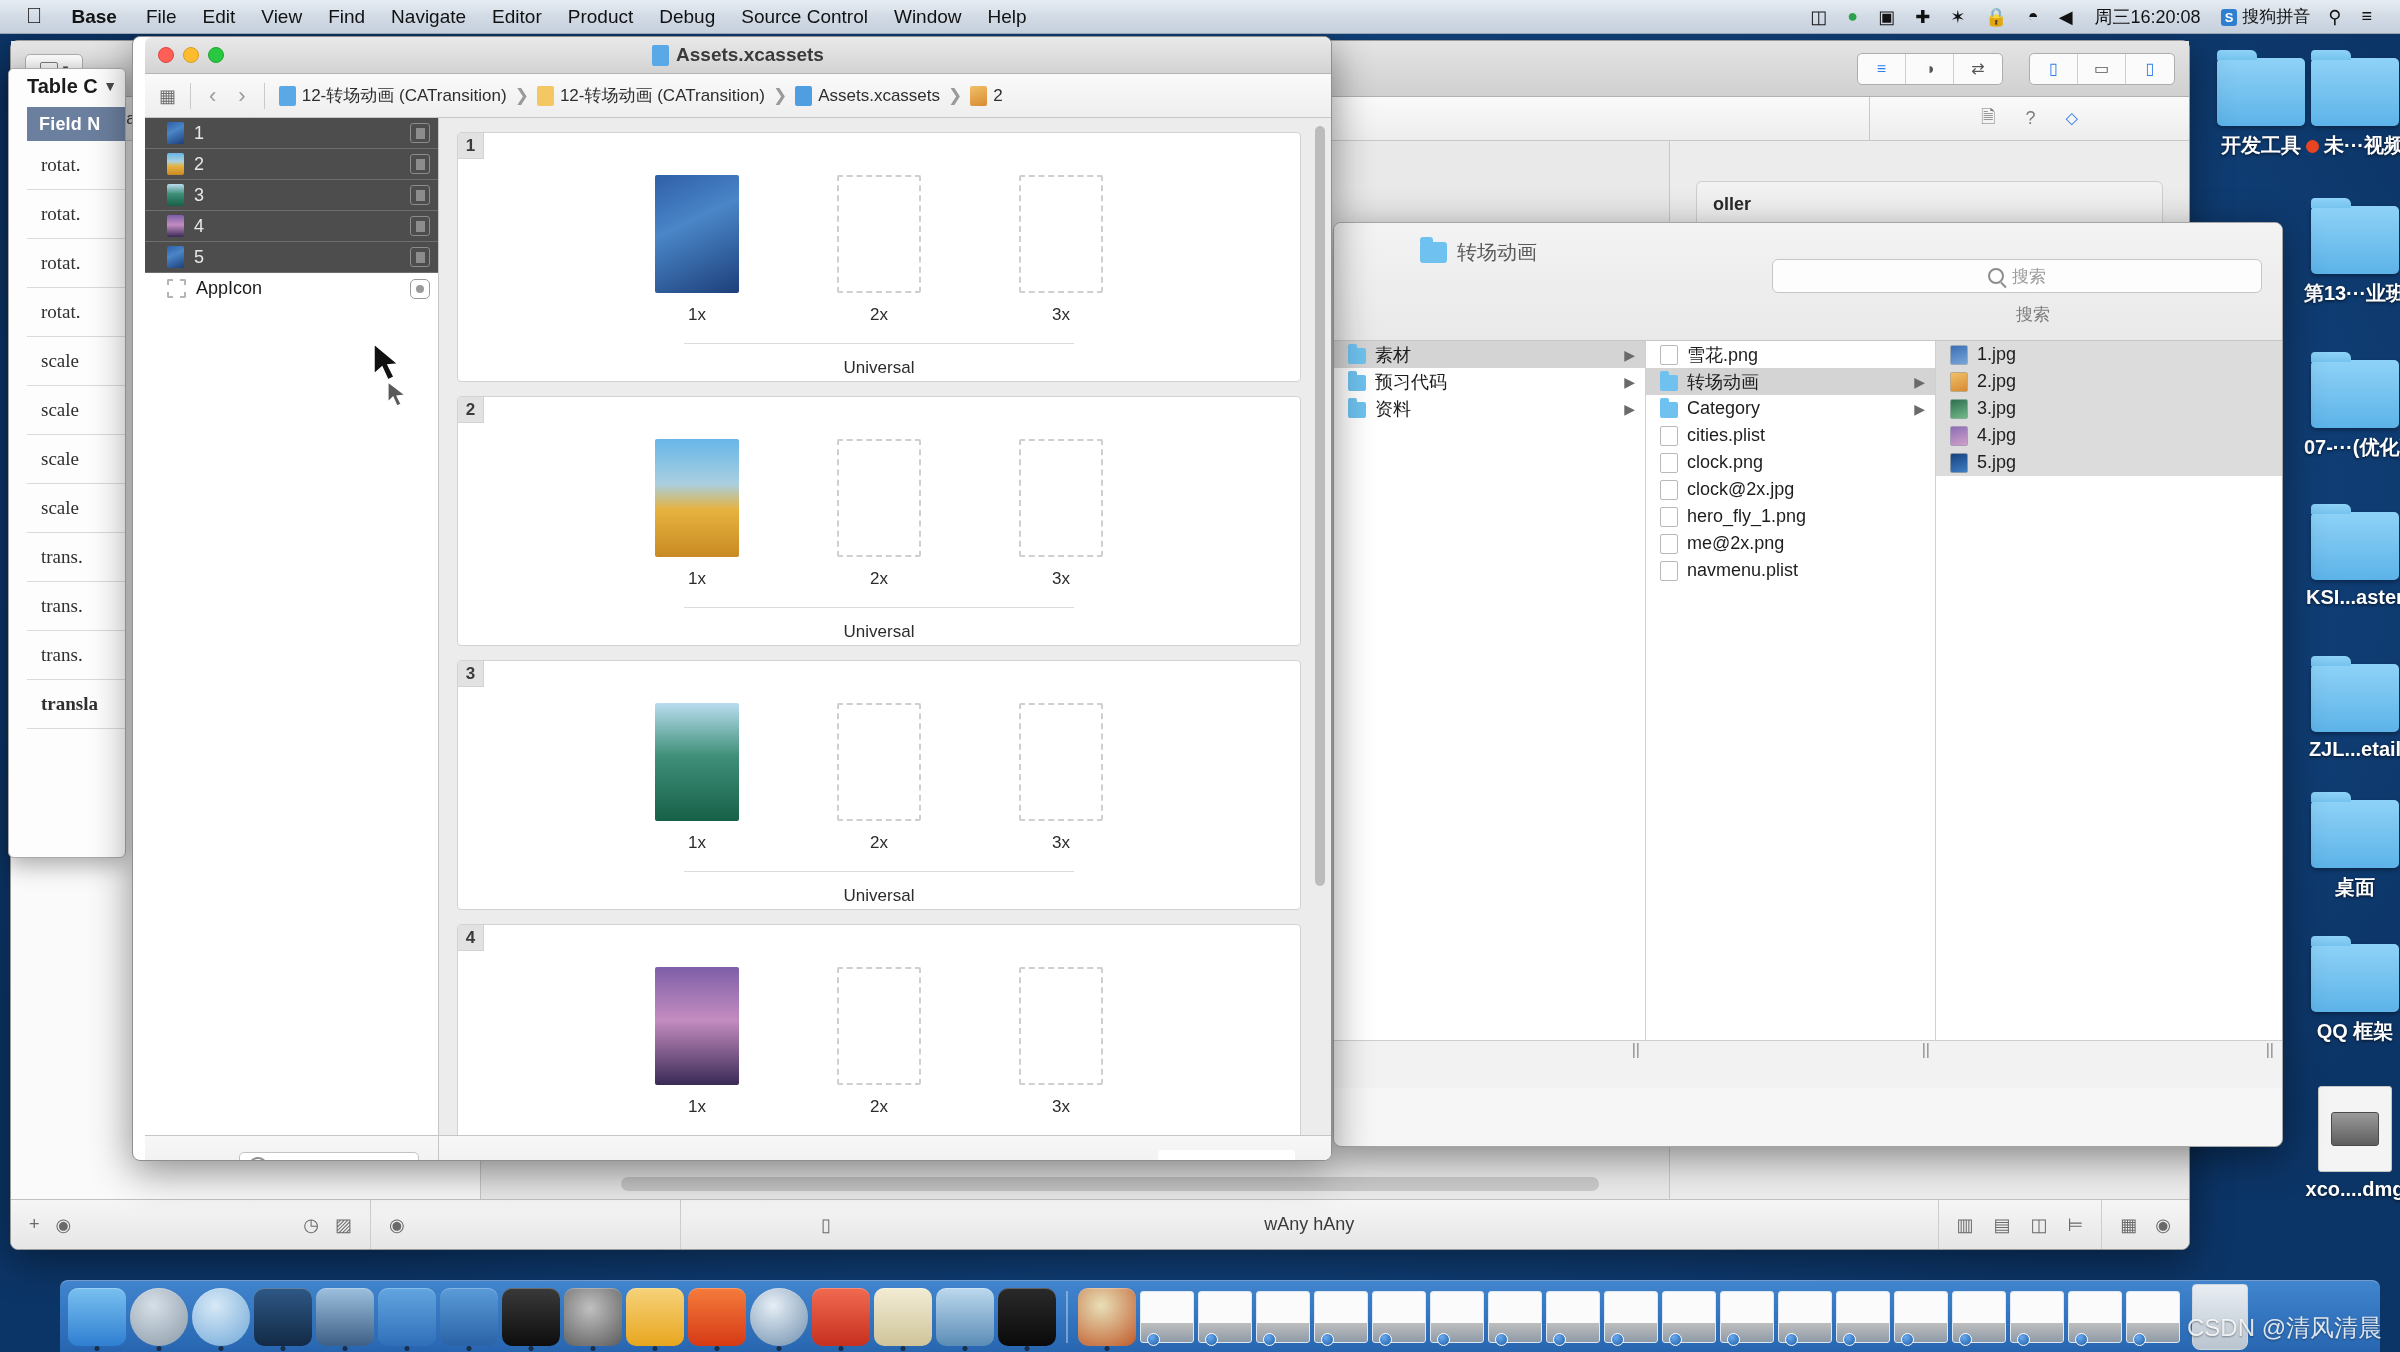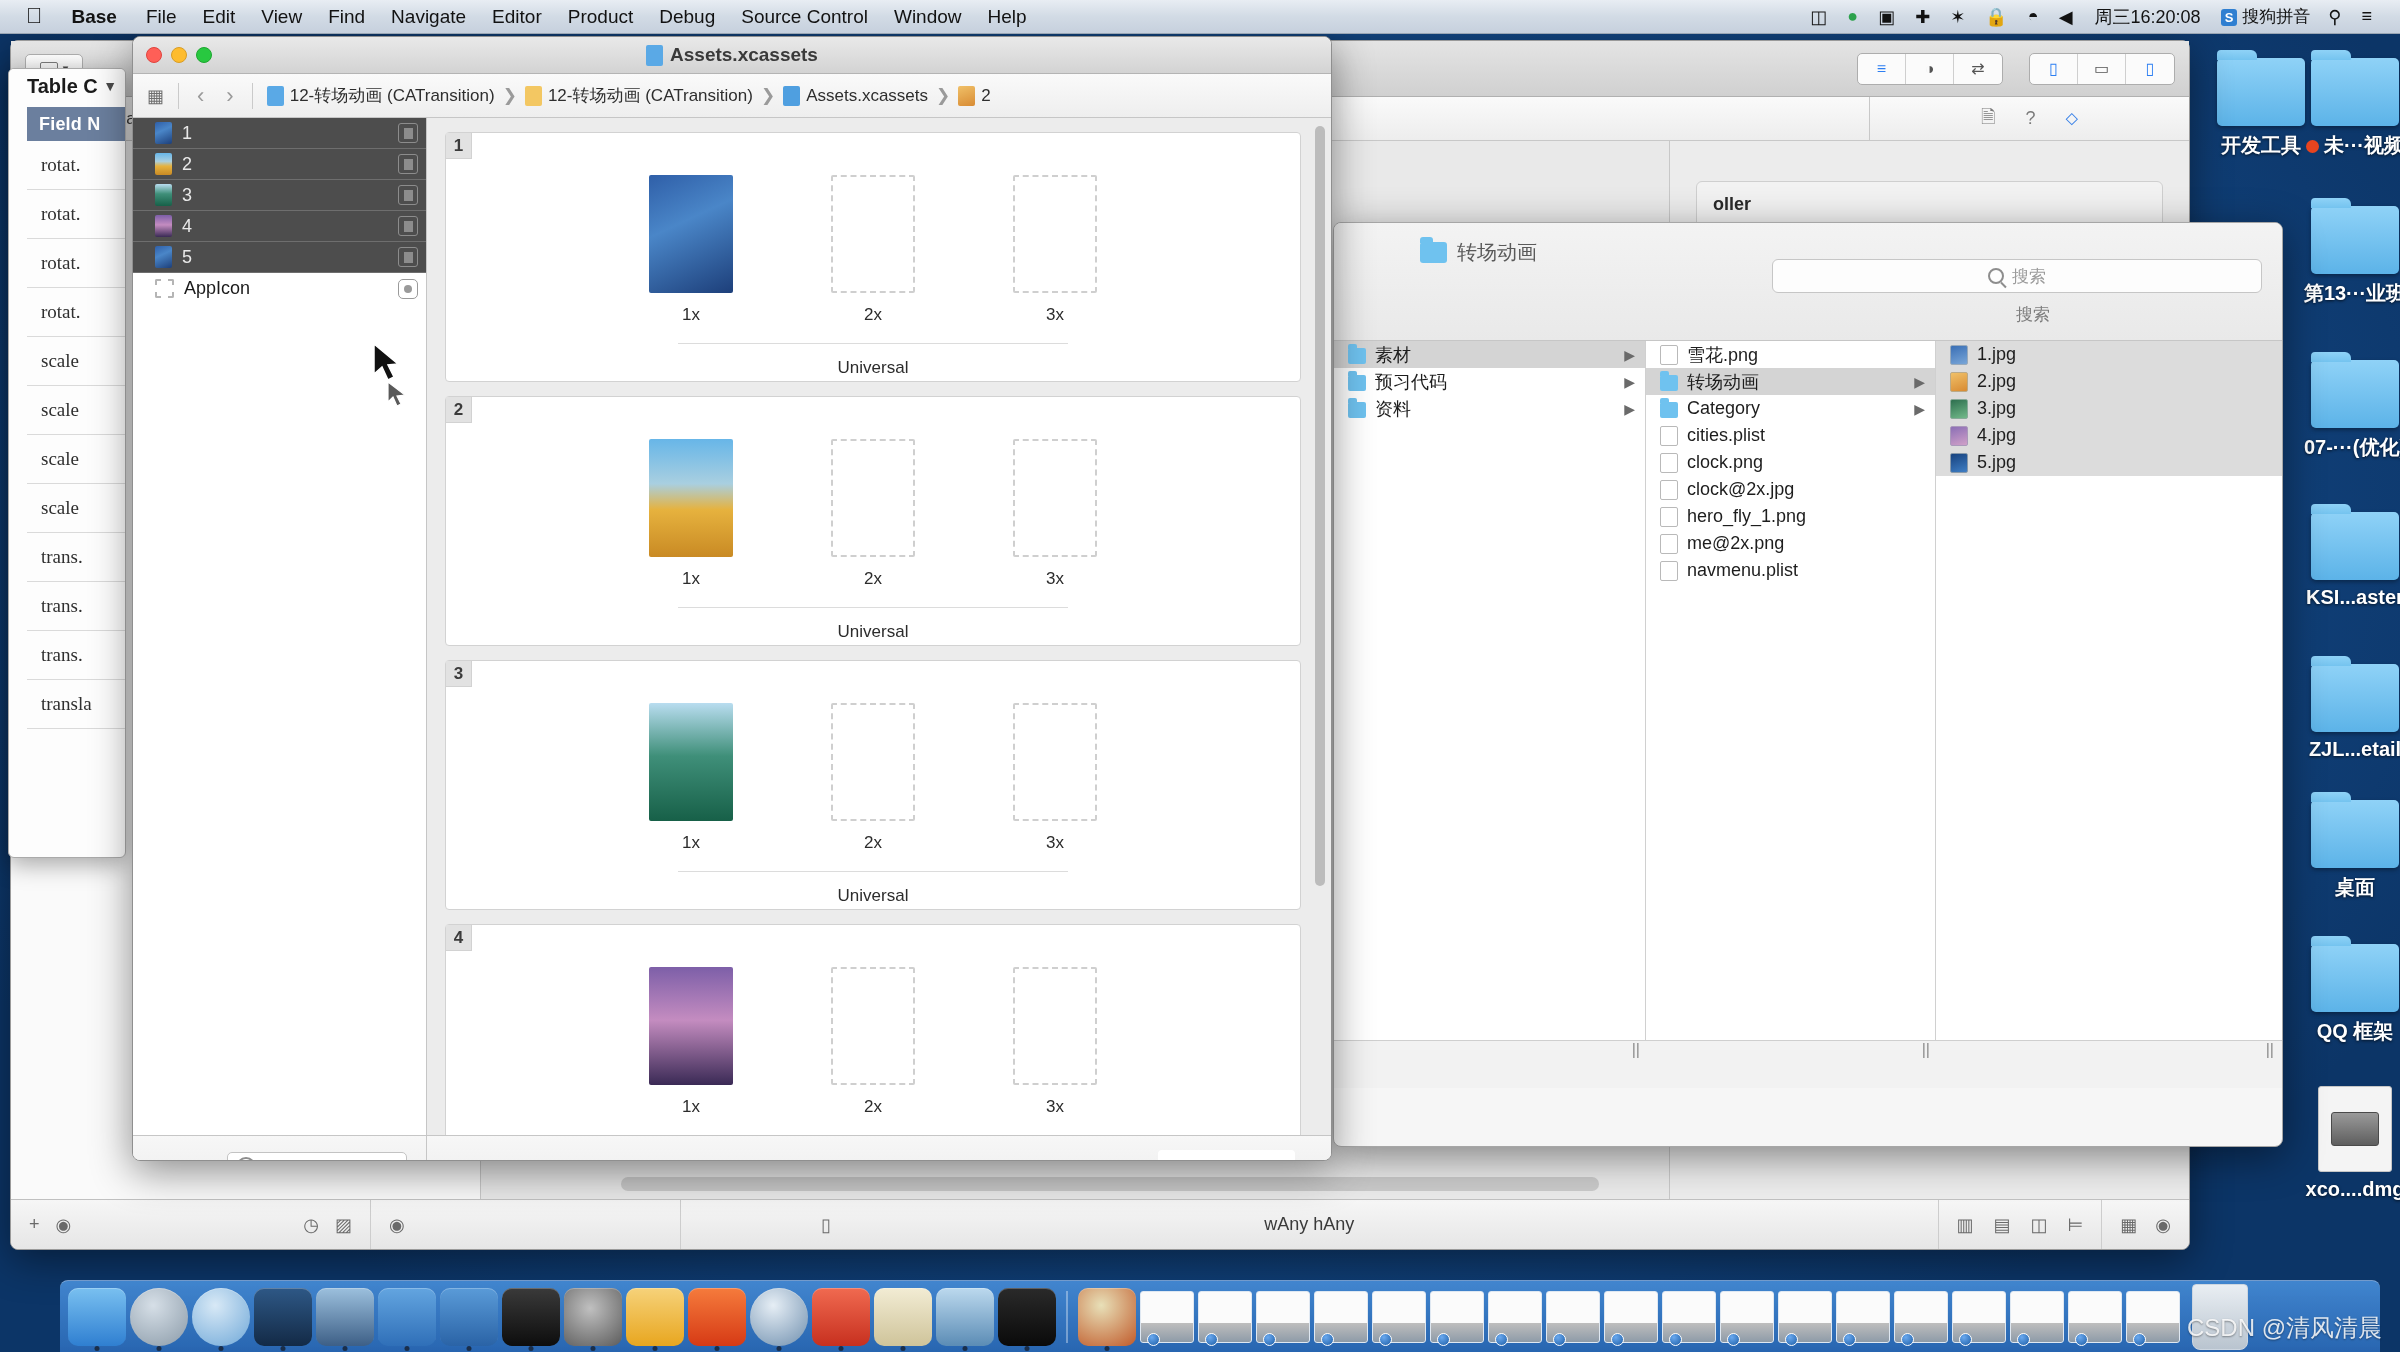--- a/index.html
+++ b/index.html
@@ -150,21 +150,21 @@
     margin: 4px 0 0 18px; height: 34px; background: #6b7f9e; color: #fff;
     font-size: 18px; font-weight: bold; display:flex; align-items:center;
     padding-left: 12px; letter-spacing: .2px;
   }
   .tc-row {
     margin-left: 18px; height: 49px; border-bottom: 1px solid #dadada;
     display: flex; align-items: center; padding-left: 14px;
     font-size: 19px; color: #303030; font-family: "Liberation Serif", serif;
     white-space: nowrap; overflow: hidden;
   }
-  .tc-row.last { font-weight: normal; }
+  .tc-row.last { font-weight: bold; }
 
   
   #finder {
     left: 1333px; top: 222px; width: 950px; height: 925px;
     border-radius: 8px; border: 1px solid #a6a6a6;
     background: #f6f6f6; overflow: hidden;
   }
   .fd-top {
     height: 118px; background: linear-gradient(to bottom,#f3f3f3,#e9e9e9);
     border-bottom: 1px solid #c6c6c6; position: relative;
@@ -220,20 +220,21 @@
     height: 58px; background: linear-gradient(to bottom,#f0f0f0,#e2e2e2);
     border-top: 1px solid #c4c4c4; display:flex; align-items:center;
     padding-left: 24px; font-size: 18px; color:#3c3c3c;
   }
 
   
   #xcassets {
     left: 132px; top: 36px; width: 1200px; height: 1125px;
     border-radius: 8px; border: 1px solid #8f8f8f; overflow: hidden;
     background: #fff;
+    padding-left: 12px;
   }
   .xc-toolbar {
     height: 44px; background: linear-gradient(to bottom,#fafafa,#eeeeee);
     border-bottom: 1px solid #c6c6c6; display:flex; align-items:center;
     padding: 0 14px; gap: 14px; font-size: 18px; color:#4a4a4a;
   }
   .xc-navarrow { color:#9a9a9a; font-size: 22px; padding: 0 4px; }
   .xc-divider { width:1px; height: 26px; background:#cacaca; }
   .crumbs { display:flex; align-items:center; gap: 8px; font-size: 17px; color:#2e2e2e; }
   .crumb { display:flex; align-items:center; gap: 6px; white-space: nowrap; }

